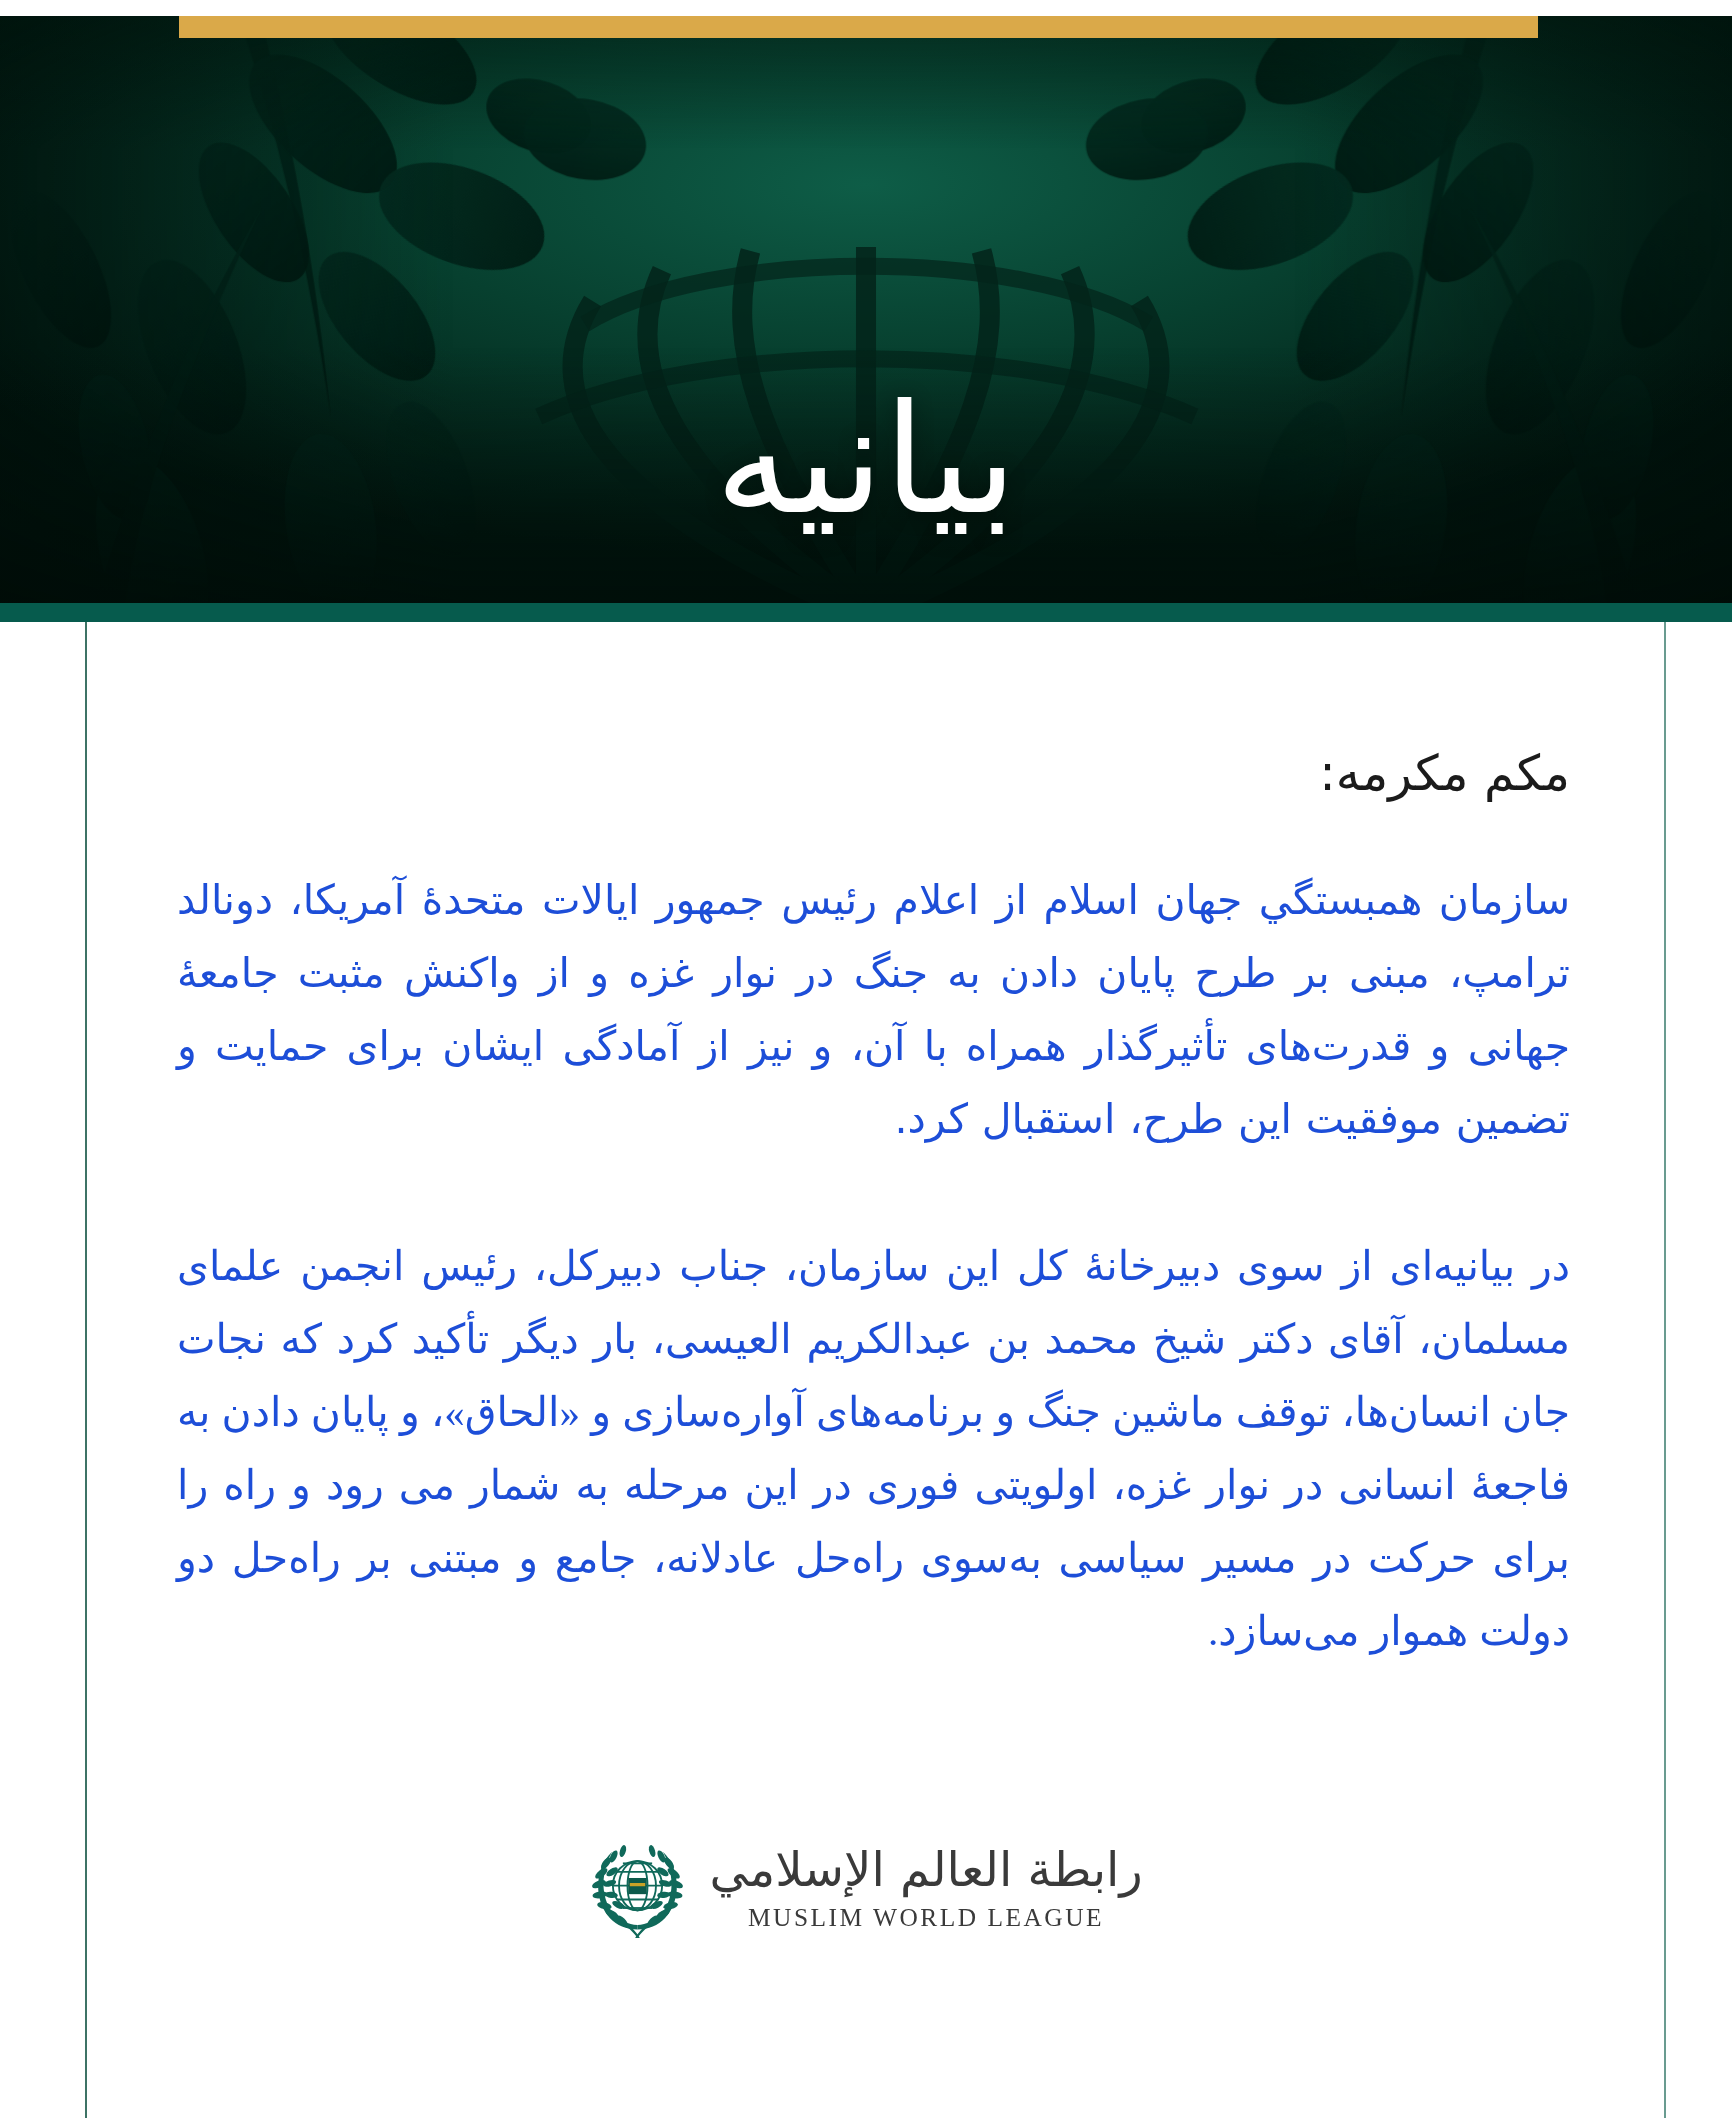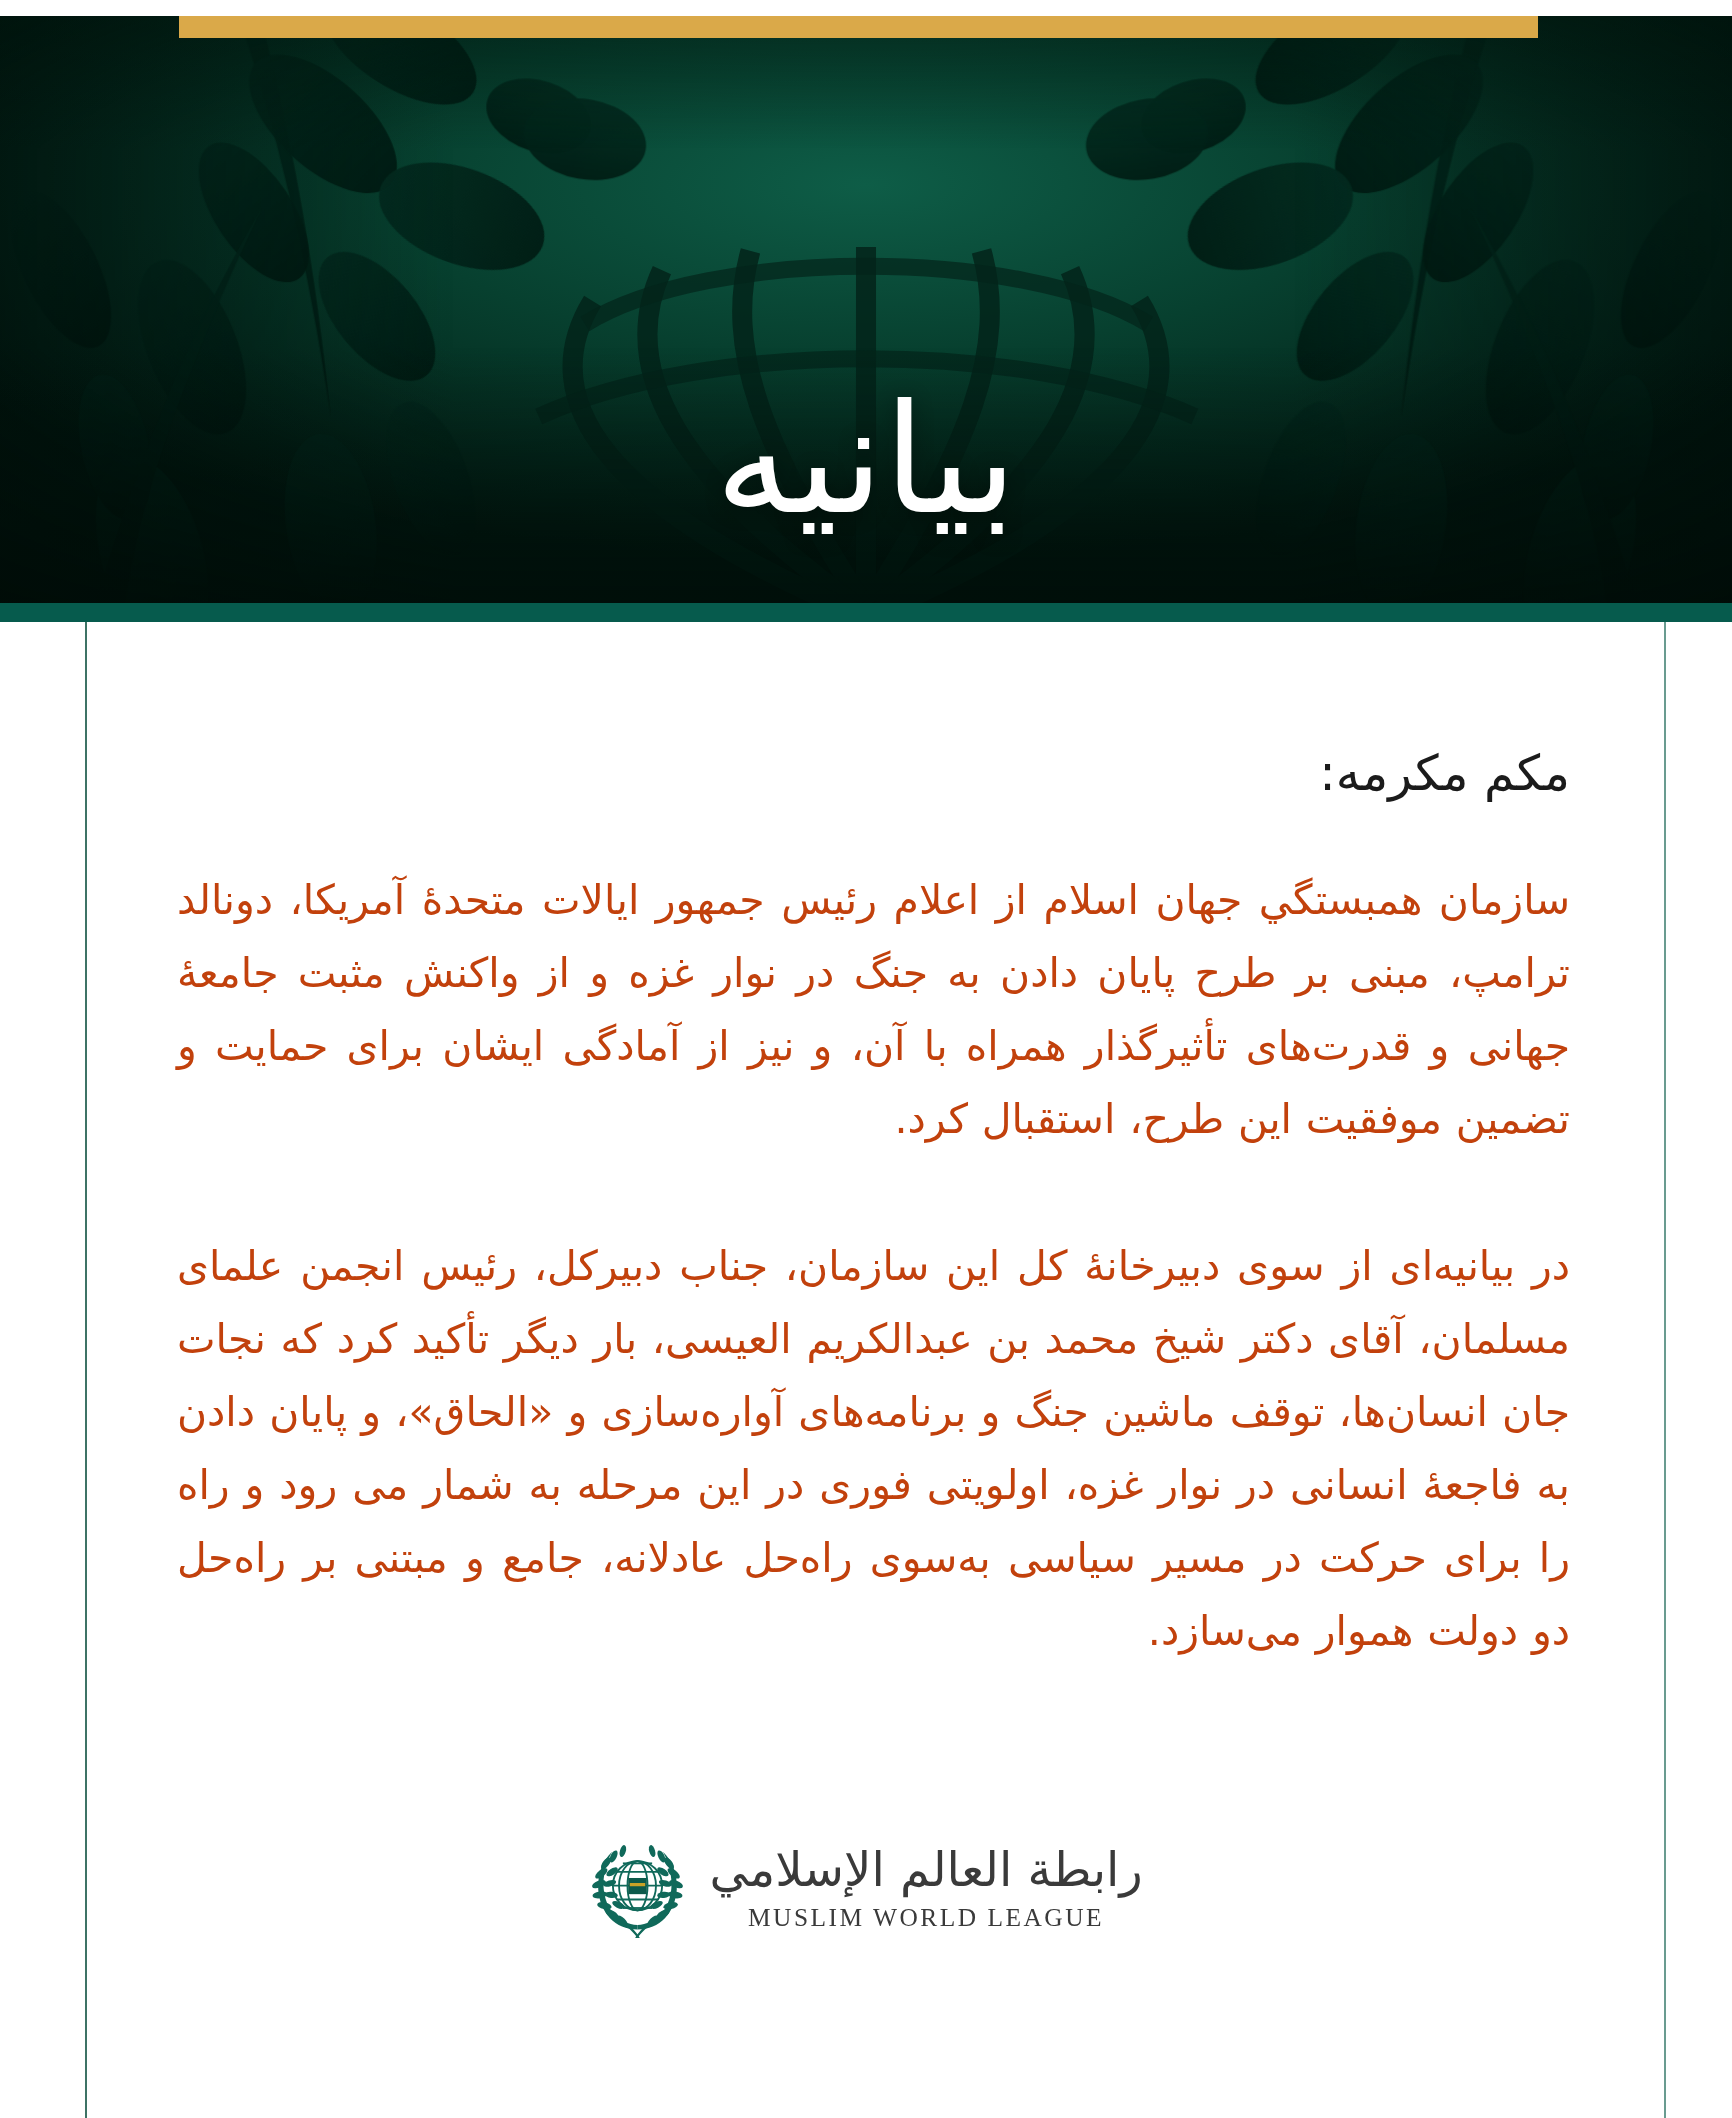--- a/index.html
+++ b/index.html
@@ -122,28 +122,29 @@
     line-height: 1.35;
     color: #1b1b1b;
     font-weight: 400;
   }
 
   .para {
     margin-top: 57px;
     font-family: "DejaVu Sans", sans-serif;
     font-size: 41px;
     line-height: 1.78;
-    color: #c2410c;
+    color: #1d4ed8;
     text-align: justify;
     text-align-last: right;
     font-weight: 400;
     word-spacing: 0.8px;
   }
   .para + .para {
     margin-top: 74px;
+    font-family: Liberation Serif, serif;
   }
 
   
   .logo-block {
     position: absolute;
     left: 0;
     top: 1837px;
     width: 1732px;
     display: flex;
     flex-direction: row-reverse;

